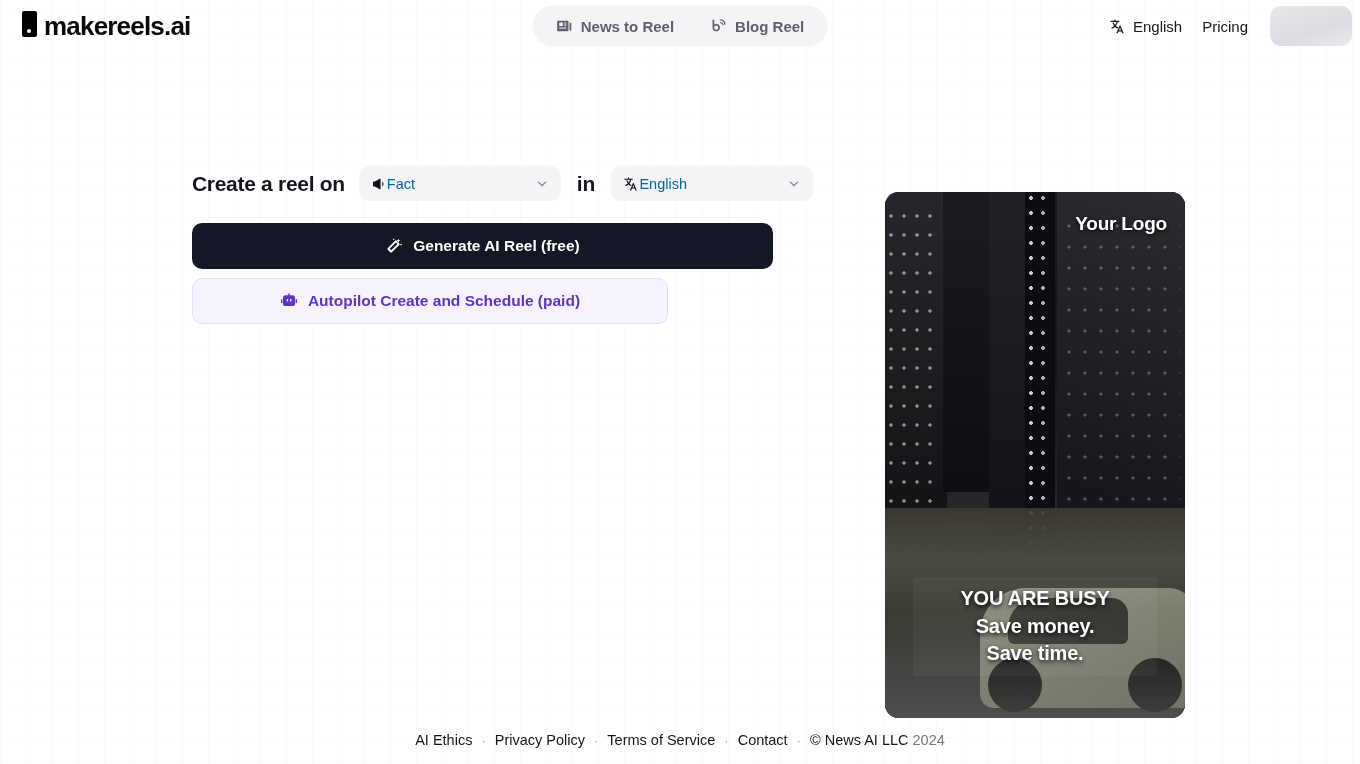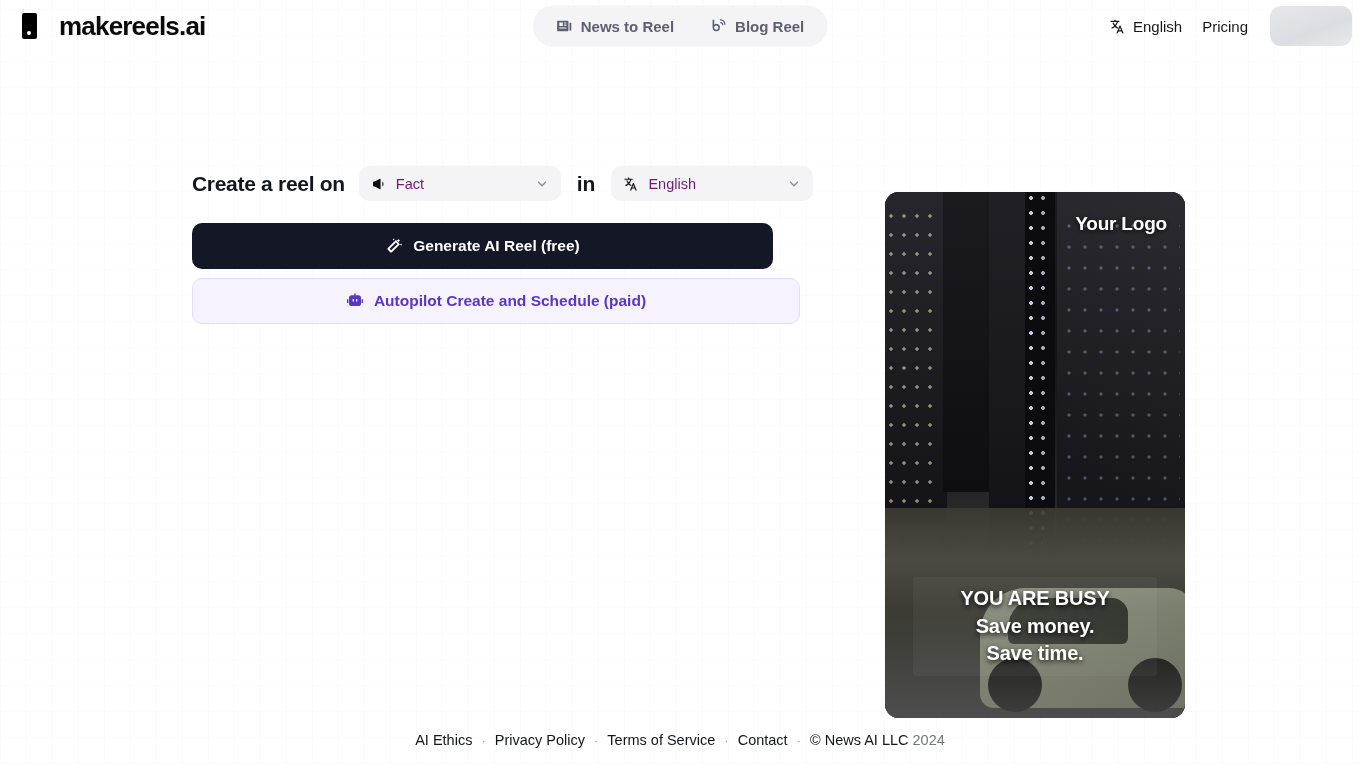--- a/index.html
+++ b/index.html
@@ -24,22 +24,22 @@
   .header {
     height: 52px;
     display: flex;
     align-items: center;
     position: relative;
     padding: 0 8px 0 22px;
   }
 
   .brand {
     display: flex;
-    align-items: center;
-    gap: 22px;
+    align-items: flex-start;
+    gap: 7px;
     flex: 0 0 auto;
   }
   .brand-mark {
     width: 15px;
     height: 26px;
     background: #000;
     border-radius: 2px;
     position: relative;
     display: block;
   }
@@ -150,29 +150,28 @@
   }
   .reel-label {
     font-size: 21px;
     font-weight: 600;
     letter-spacing: -0.3px;
     white-space: nowrap;
   }
   .select-pill {
     display: flex;
     align-items: center;
-    gap: 9px;
     background: #f4f4f6;
     border-radius: 10px;
     height: 35px;
     padding: 0 12px;
     min-width: 202px;
     cursor: pointer;
     font-size: 14.5px;
-    color: #701a75;
+    color: #0369a1;
     border: none;
     font-family: inherit;
   }
   .select-pill .sv { flex: 1; text-align: left; }
   .select-pill .chev { color: #8a8d99; display: flex; }
   .in-word {
     font-size: 21px;
     font-weight: 600;
     padding: 0 2px;
   }
@@ -206,21 +205,21 @@
     font-weight: 600;
     font-family: inherit;
     display: flex;
     align-items: center;
     justify-content: center;
     gap: 10px;
     cursor: pointer;
   }
   .btn-secondary {
     margin-top: 9px;
-    width: 608px;
+    width: 476px;
     height: 46px;
     background: #f6f3fe;
     color: #5b35c4;
     border: 1px solid #e4dcfb;
     border-radius: 10px;
     font-size: 15.5px;
     font-weight: 600;
     font-family: inherit;
     display: flex;
     align-items: center;

